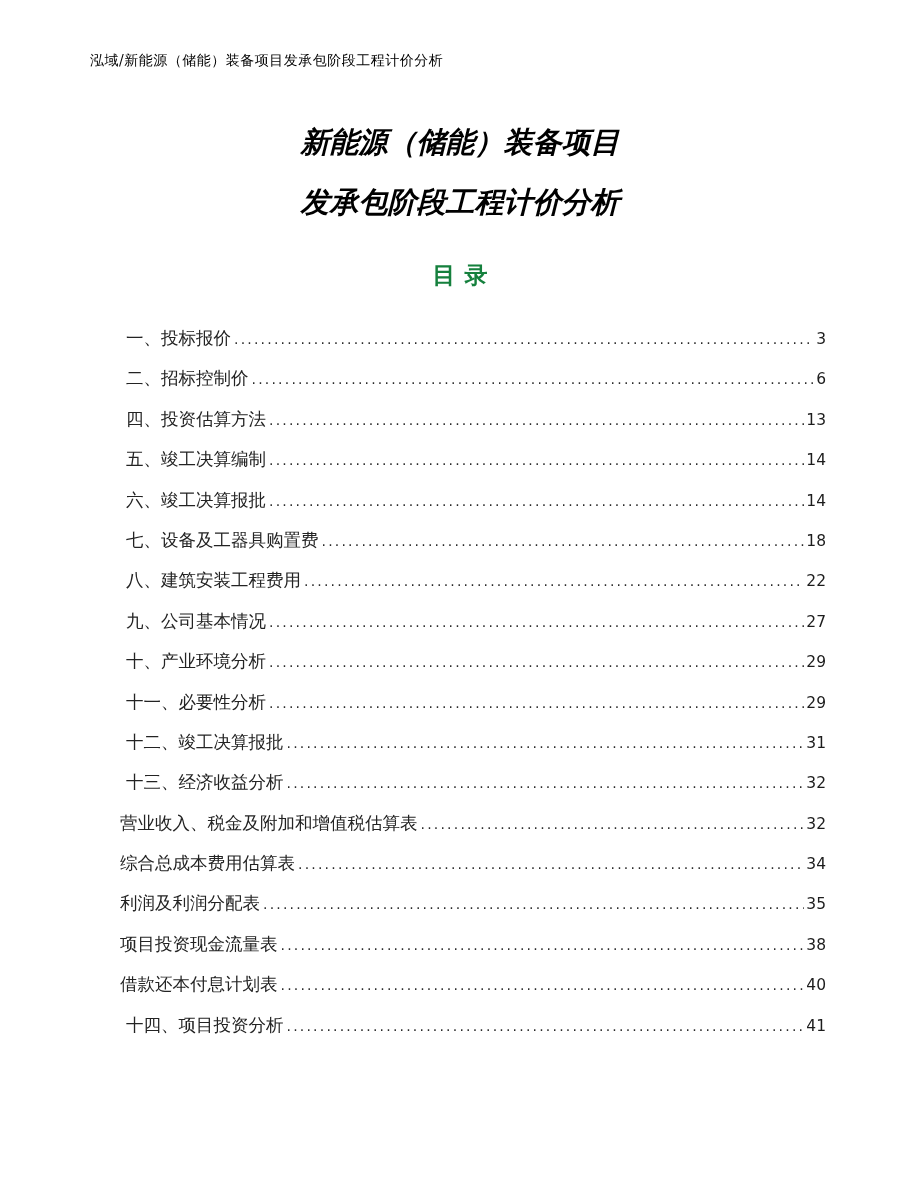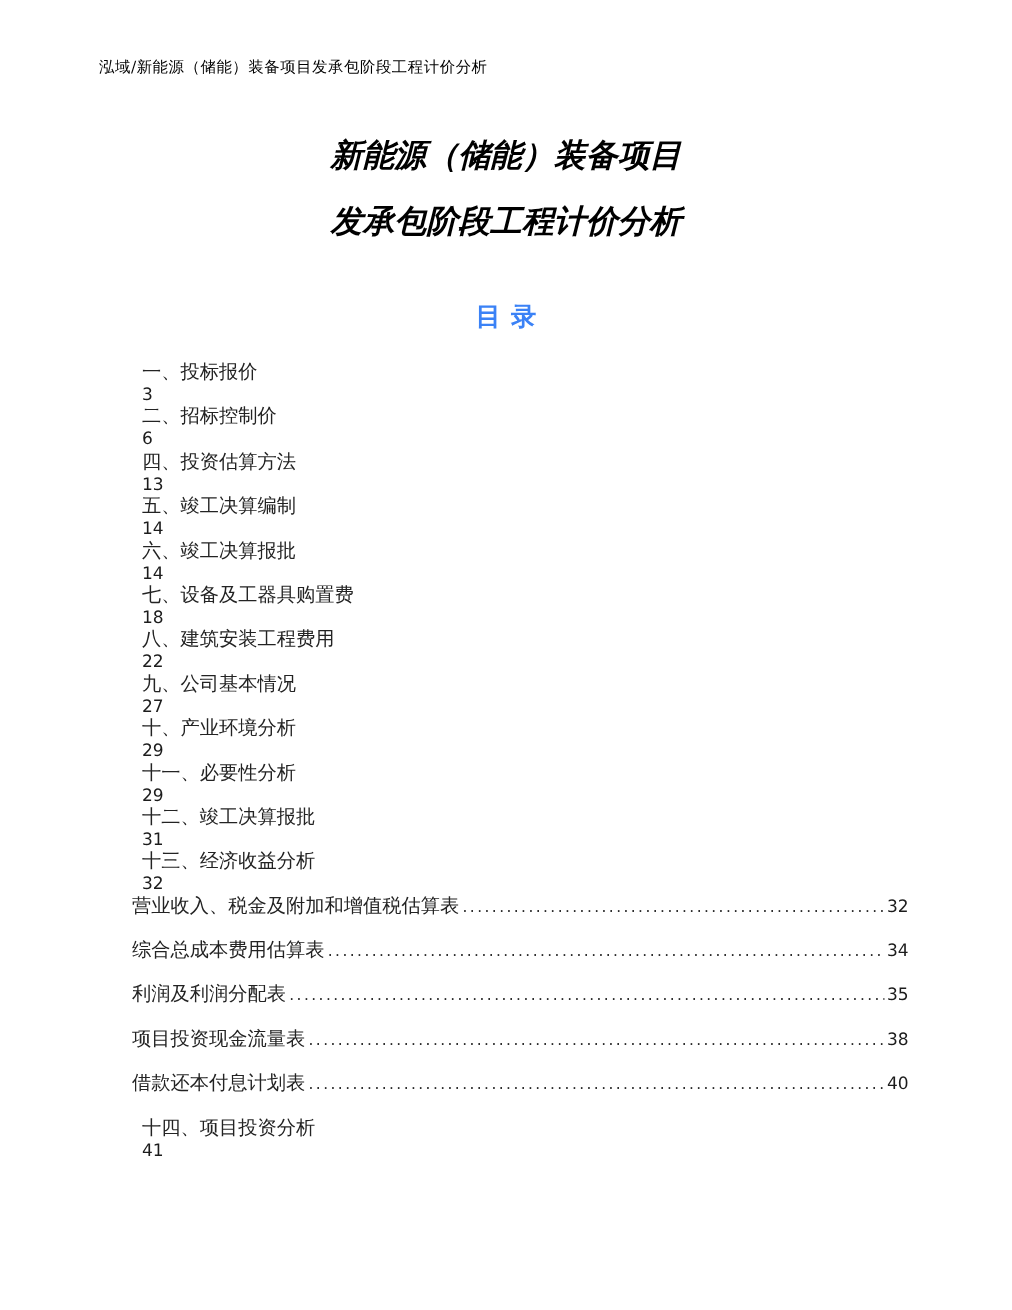--- a/index.html
+++ b/index.html
@@ -35,46 +35,46 @@
     font-weight: 700;
     font-size: 29px;
     color: #000000;
   }
   .doc-title .title-line {
     line-height: 60px;
     font-style: italic;
   }
   .toc-heading {
     position: absolute;
-    top: 272px;
+    top: 260px;
     left: 0;
     width: 100%;
     text-align: center;
     font-family: Liberation Sans, sans-serif;
     font-weight: 700;
     font-size: 23px;
-    color: #3b82f6;
+    color: #15803d;
     letter-spacing: 0.4em;
     text-indent: 0.4em;
   }
   .toc-list {
     position: absolute;
     top: 326px;
     left: 94px;
     right: 94px;
   }
   .toc-row {
     display: flex;
     align-items: baseline;
     height: 40.4px;
     font-size: 17.5px;
     color: #232323;
     cursor: pointer;
   }
-  .toc-row.lvl-num  { padding-left: 32px; flex-direction: column; }
+  .toc-row.lvl-num  { padding-left: 32px; }
   .toc-row.lvl-tbl  { padding-left: 26px; }
   .toc-title {
     white-space: nowrap;
     font-family: "DejaVu Serif", serif;
   }
   .toc-dots {
     flex: 1;
     overflow: hidden;
     white-space: nowrap;
     margin: 0 2px 0 3px;

